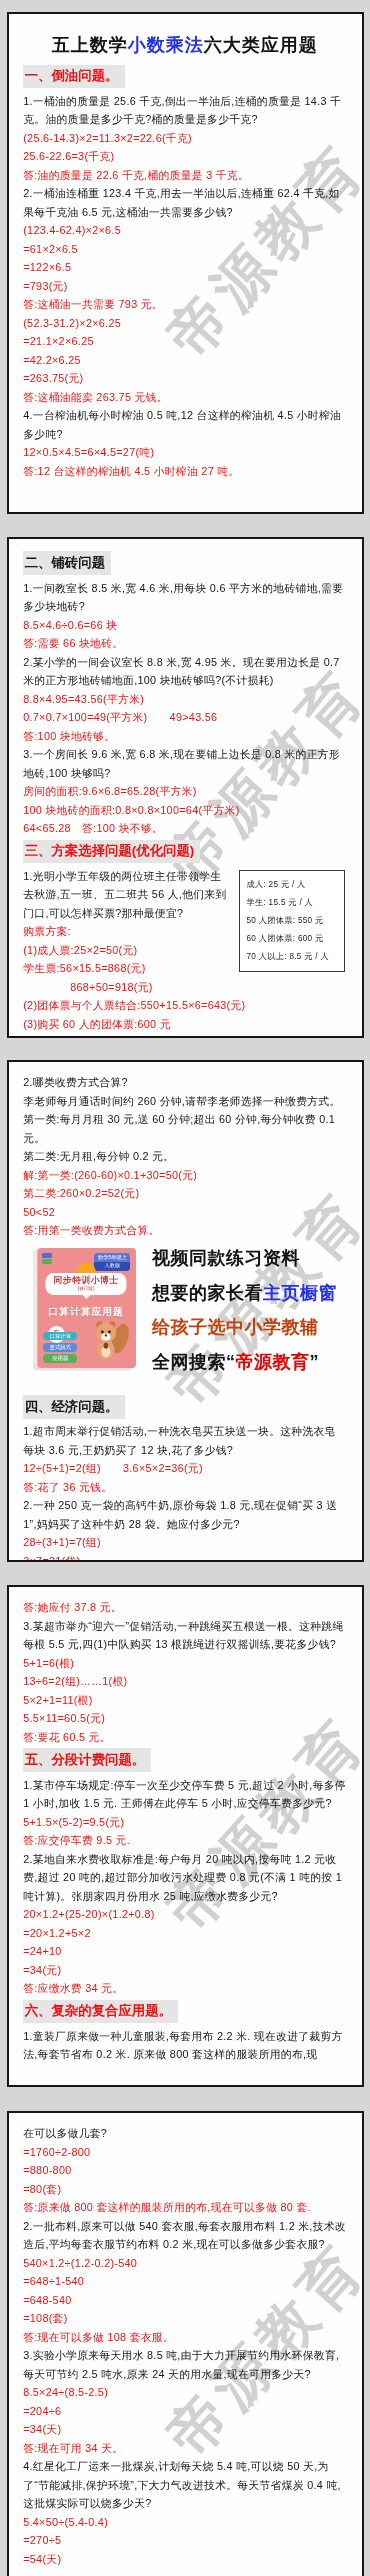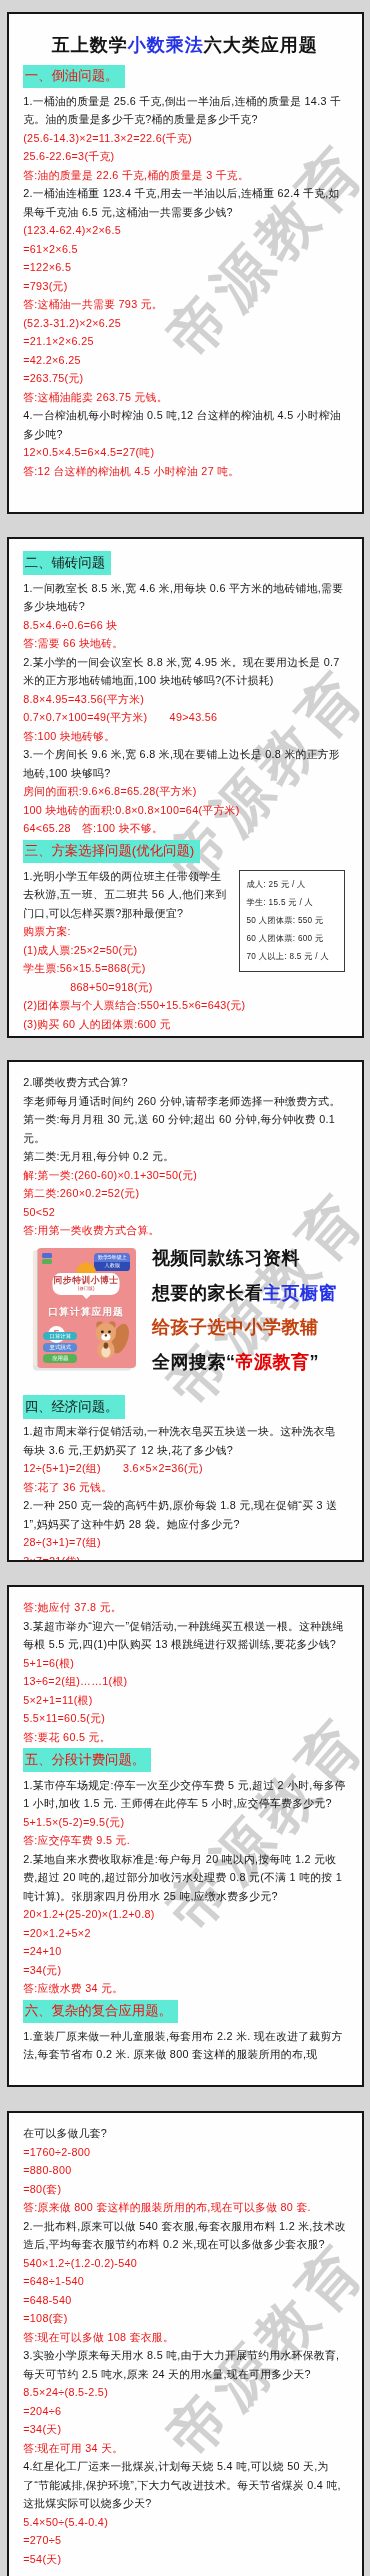--- a/index.html
+++ b/index.html
@@ -21,22 +21,22 @@
   }
   .content{position:relative;z-index:1;padding:11.3px 15.5px 0 14px;}
   .card-1 .content{padding-top:15.5px;}
   .card-2 .content{padding-top:10.3px;}
   .doc-title{
     text-align:center;font-size:18px;font-weight:700;letter-spacing:1px;
     margin:3.1px 0 8.2px;color:#141414;
   }
   .header-row{margin:2.1px 0 3.1px;line-height:20.6px;}
   .highlight{
-    display:inline-block;background:#5eead4;
-    font-size:13.4px;font-weight:400;padding:1.5px 6.2px 1.5px 1.5px;
+    display:inline-block;background:#e5e5e5;
+    font-size:13.4px;font-weight:700;padding:1.5px 6.2px 1.5px 1.5px;
   }
   .line{font-size:10.8px;line-height:18.5px;letter-spacing:0.3px;}
   .p{color:#161616;}
   .r{color:#ee1212;}
   .wrap-group{overflow:visible;}
   .clear{clear:both;height:0;}
   .price-table{
     float:right;width:106px;margin:3.1px 1px 5.2px 8.2px;
     border:1px solid #3a3a3a;background:#fff;
     padding:5.2px 3.1px 5.2px 6.2px;box-sizing:border-box;
@@ -53,21 +53,21 @@
         border-radius:2.1px 0 0 2.1px;box-shadow:inset -1px 0 1px rgba(0,0,0,0.18);}
   .b-minitags{position:absolute;top:5.2px;left:5.2px;}
   .b-minitag{width:10.3px;height:4.6px;border-radius:1.5px;margin-bottom:1.5px;}
   .b-minitag.m1{background:#4f6cd8;}
   .b-minitag.m2{background:#57b257;}
   .b-badge{position:absolute;top:5.2px;right:5.2px;text-align:center;}
   .b-badge .t1{background:#5a77d8;color:#fff;font-size:5.2px;line-height:7.7px;padding:0.5px 3.6px;border-radius:3.6px 3.6px 0 0;}
   .b-badge .t2{background:#2c4bb4;color:#fff;font-size:5.2px;line-height:7.7px;padding:0.5px 3.6px;border-radius:0 0 3.6px 3.6px;}
   .b-sun{position:absolute;top:15.5px;left:50%;transform:translateX(-50%);width:18.5px;height:9.8px;
         background:#f5a623;border-radius:9.3px 9.3px 0 0;box-shadow:0 -1.5px 0 rgba(245,166,35,0.35);}
-  .b-bubble{position:absolute;top:25px;left:50%;transform:translateX(-50%);width:67px;background:#fff;
+  .b-bubble{position:absolute;top:25px;left:50%;transform:translateX(-50%);width:81px;background:#fff;
         border-radius:8.2px;text-align:center;padding:2.1px 0 3.1px;}
   .b-bubble::after{content:"";position:absolute;left:50%;bottom:-3.6px;transform:translateX(-50%);
         border:4.1px solid transparent;border-top-color:#fff;border-bottom:0;}
   .b-bubble .bt{color:#c03c3c;font-size:8.8px;font-weight:700;letter-spacing:0.5px;line-height:11.3px;}
   .b-bubble .bs{color:#c03c3c;font-size:4.6px;line-height:5.7px;}
   .b-ctitle{position:absolute;top:58px;width:100%;text-align:center;color:#fff;font-size:9.8px;
         font-weight:700;letter-spacing:1px;text-shadow:0 0.5px 0.5px rgba(0,0,0,0.18);}
   .b-five{position:absolute;left:11.3px;top:78px;width:17.5px;height:17.5px;background:#fff;border-radius:50%;
         color:#e2777a;font-size:10.8px;font-weight:700;text-align:center;line-height:17.5px;}
   .b-tags{position:absolute;left:6.7px;bottom:5.2px;}

